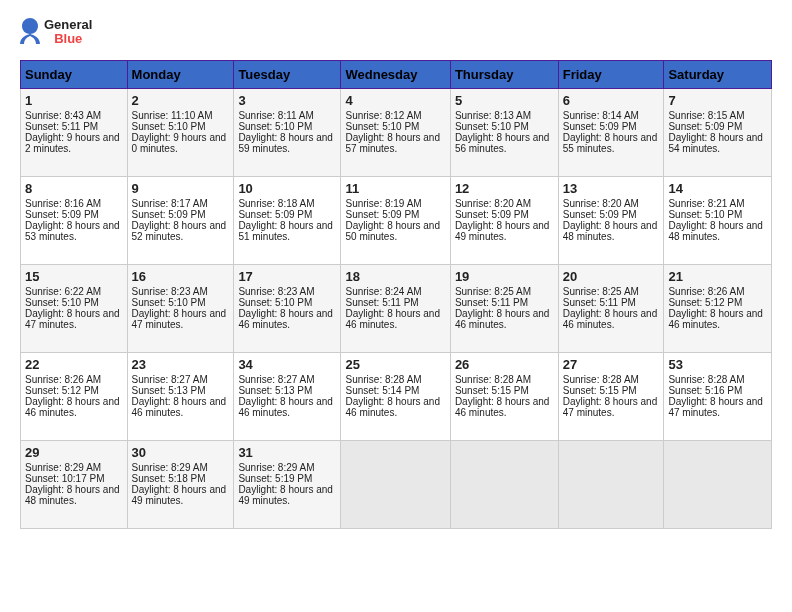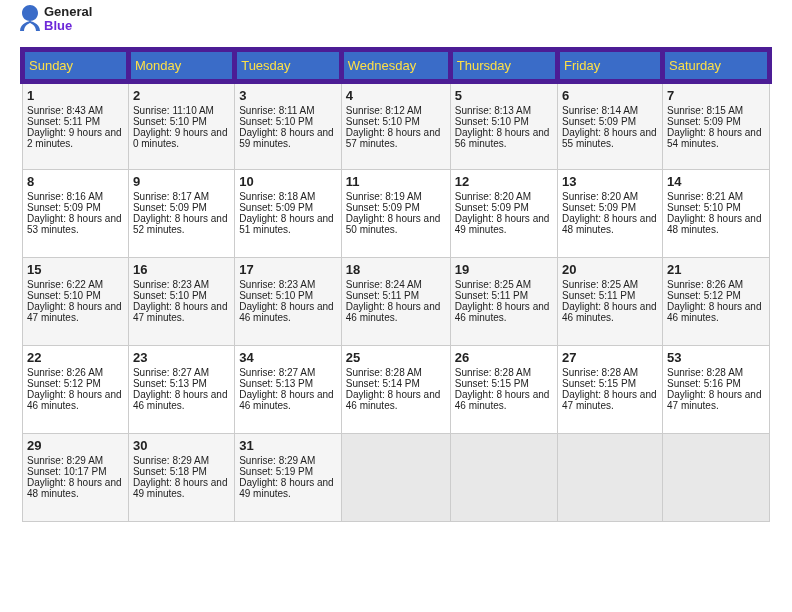--- a/index.html
+++ b/index.html
@@ -5,21 +5,21 @@
     * { box-sizing: border-box; margin: 0; padding: 0; }
     body {
       font-family: Arial, sans-serif;
       background: #fff;
       width: 792px;
       height: 612px;
       overflow: hidden;
     }
     .page {
       width: 792px;
-      padding: 3px 20px;
+      padding: 16px 20px;
     }
     .header {
       display: flex;
       justify-content: space-between;
       align-items: flex-start;
       margin-bottom: 12px;
     }
     .logo {
       display: flex;
       align-items: center;
@@ -35,26 +35,26 @@
     .location {
       font-size: 16px;
       color: #555;
     }
     table {
       width: 100%;
       border-collapse: collapse;
     }
     thead th {
       background: #3a6cc8;
-      color: #fde047;
+      color: #000000;
       font-size: 13px;
-      font-weight: normal;
+      font-weight: bold;
       padding: 6px 4px;
       text-align: left;
-      border: 5px solid #4c1d95;
+      border: 1px solid #4c1d95;
     }
     tbody td {
       vertical-align: top;
       padding: 4px 4px;
       font-size: 10px;
       color: #222;
       border: 1px solid #ccc;
       width: 113px;
       height: 88px;
       background: #fff;
@@ -77,21 +77,21 @@
 
 <div class="page">
   <div class="header">
     <div class="logo">
     <div style="display:flex;align-items:center;">
       <svg width="20" height="32" viewBox="0 0 20 32">
         <path d="M10 2 C14 2, 18 5, 18 10 C18 15, 14 18, 10 18 C10 18, 20 20, 20 28 L16 28 C16 22, 10 20, 10 20 C10 20, 4 22, 4 28 L0 28 C0 20, 10 18, 10 18 C6 18, 2 15, 2 10 C2 5, 6 2, 10 2Z" fill="#3a6cc8"></path>
       </svg>
       <div style="margin-left:4px;">
         <div style="font-size:13px;font-weight:bold;color:#222;line-height:1.1;">General</div>
-        <div style="font-size:13px;font-weight:bold;color:#6d28d9;line-height:1.1;">Blue</div>
+        <div style="font-size:13px;font-weight:bold;color:#ef4444;line-height:1.1;text-align:center;">Blue</div>
       </div>
     </div>
   </div>
     <div class="title-block">
       <div class="month-title"></div>
       <div class="location"></div>
     </div>
   </div>
 
   <table>

